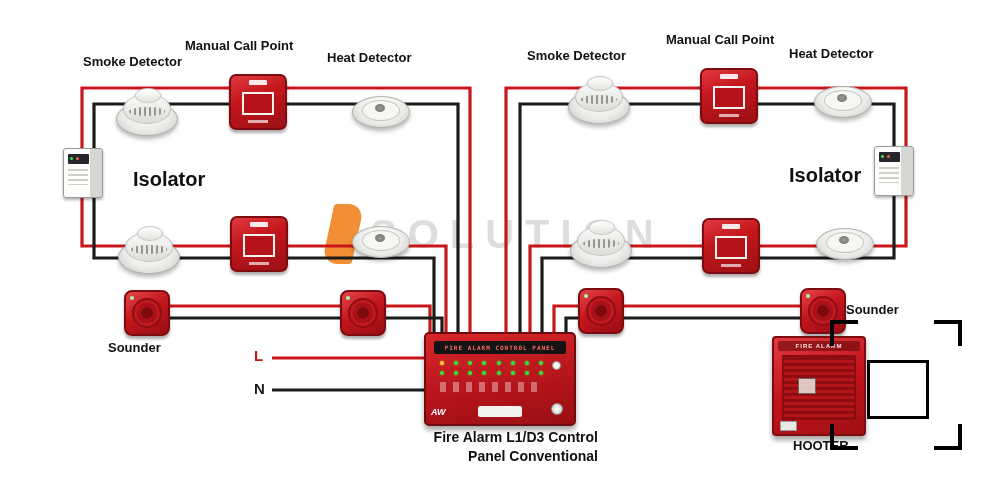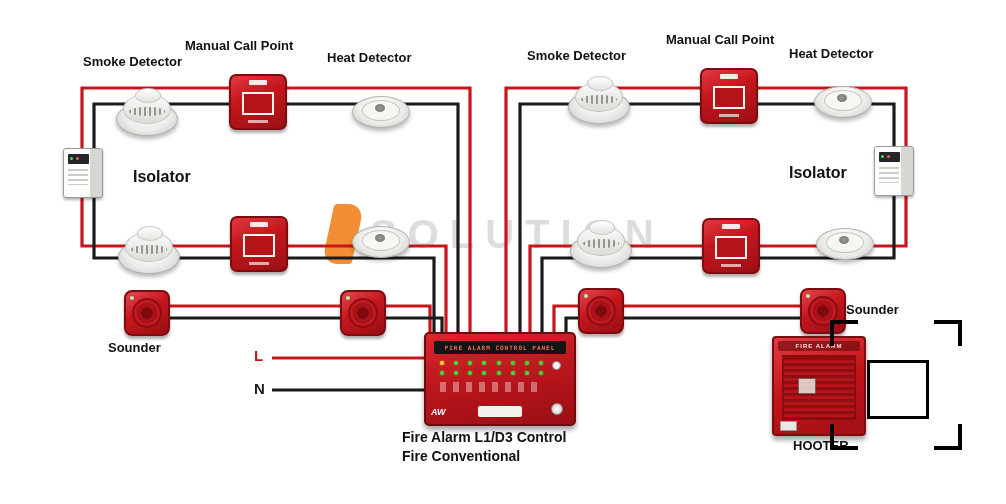--- a/index.html
+++ b/index.html
@@ -12,21 +12,21 @@
             border-radius:3px 16px 3px 16px;opacity:.88;}
   .wm-text{font:700 40px "Liberation Sans",sans-serif;color:#c7c7c7;letter-spacing:11px;opacity:.6;}
 
   
   svg.wires{position:absolute;left:0;top:0;z-index:2;}
   .wr{stroke:var(--wire-red,#c8161c);stroke-width:3.2;fill:none;}
   .wb{stroke:var(--wire-black,#1b1b1b);stroke-width:3.2;fill:none;}
 
   
   .lbl{position:absolute;z-index:6;font:700 13px "Liberation Sans",sans-serif;color:var(--label-color,#111);white-space:nowrap;}
-  .lbl.big{font-size:16px;}
+  .lbl.big{font-size:20px;}
   .lbl-L{color:var(--wire-red,#c8161c);font-size:15px;}
   .lbl-N{color:var(--wire-black,#1b1b1b);font-size:15px;}
 
   
   .dev{position:absolute;z-index:4;}
 
   
   .dev-smoke{width:62px;height:50px;filter:drop-shadow(0 3px 2px rgba(0,0,0,.28));}
   .sd-base{position:absolute;left:0;top:16px;width:60px;height:32px;border-radius:50%;
            background:radial-gradient(ellipse at 50% 30%,#ffffff 0%,#ececea 55%,#c7c7c3 100%);border:1px solid #b4b4af;}
@@ -111,21 +111,21 @@
 
   
   .anno{position:absolute;z-index:8;}
   .crop{width:24px;height:22px;border:0 solid #000;}
   .crop.tl{left:830px;top:320px;border-left-width:4px;border-top-width:4px;}
   .crop.tr{left:934px;top:320px;border-right-width:4px;border-top-width:4px;}
   .crop.br{left:934px;top:424px;border-right-width:4px;border-bottom-width:4px;}
   .crop.bl{left:830px;top:424px;border-left-width:4px;border-bottom-width:4px;}
   .anno-square{left:867px;top:360px;width:56px;height:53px;background:#fff;border:3px solid #000;}
 
-  .caption{position:absolute;left:402px;top:428px;width:196px;z-index:6;text-align:left;
+  .caption{position:absolute;left:402px;top:428px;width:196px;z-index:6;text-align:right;
            font:700 14px "Liberation Sans",sans-serif;color:#111;line-height:1.35;}
 </style>
 </head>
 <body>
 
 <div id="canvas">
 
   <div class="watermark">
     <div class="wm-glyph"></div>
     <div class="wm-text">SOLUTION</div>
@@ -298,18 +298,18 @@
   <div class="lbl" style="left:666px;top:32px;">Manual Call Point</div>
   <div class="lbl" style="left:789px;top:46px;">Heat Detector</div>
   <div class="lbl big" style="left:789px;top:164px;">Isolator</div>
   <div class="lbl" style="left:846px;top:302px;">Sounder</div>
 
   <div class="lbl lbl-L" style="left:254px;top:347px;">L</div>
   <div class="lbl lbl-N" style="left:254px;top:380px;">N</div>
 
   <div class="caption">
     <div>Fire Alarm L1/D3 Control</div>
-    <div>Fire Conventional</div>
+    <div>Panel Conventional</div>
   </div>
 
   <div class="lbl" style="left:793px;top:438px;">HOOTER</div>
 
 </div>
 
 </body></html>

